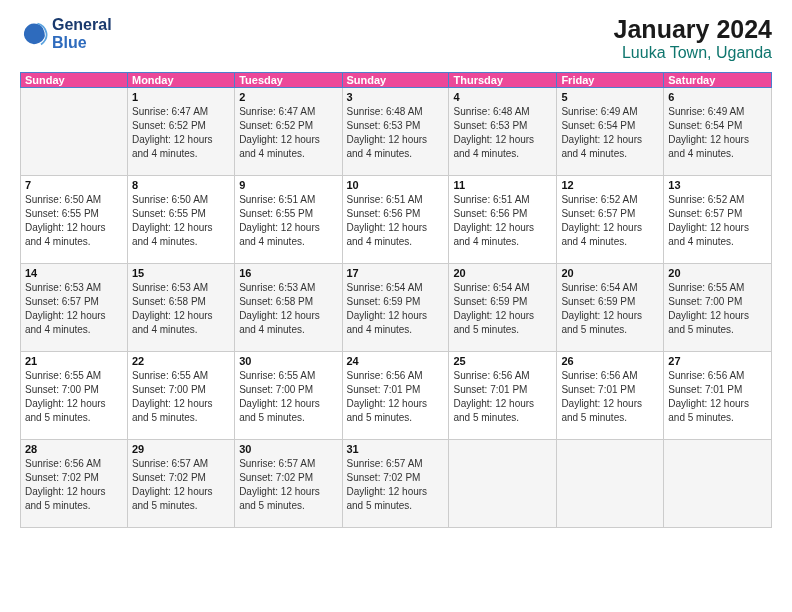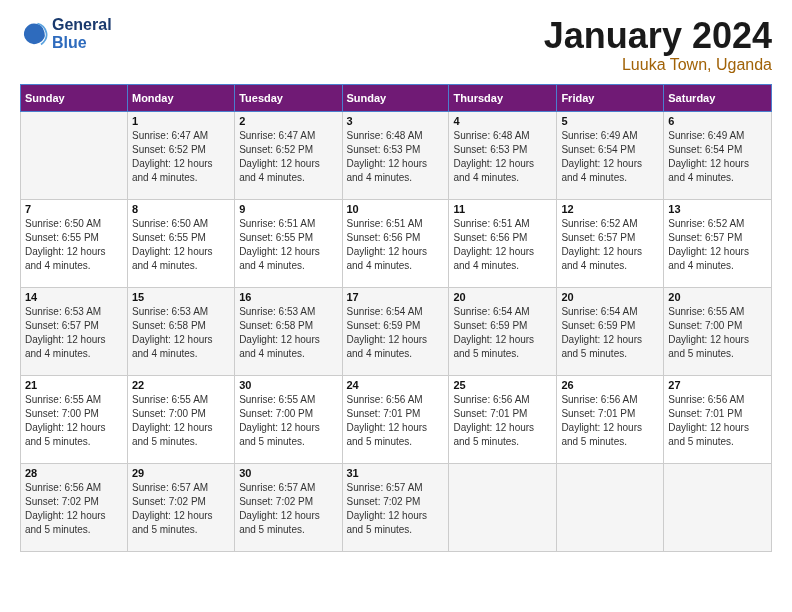--- a/index.html
+++ b/index.html
@@ -27,41 +27,41 @@
       gap: 4px;
     }
     .logo-icon {
       width: 28px;
       height: 28px;
     }
     .title-block {
       text-align: right;
     }
     .calendar-title {
-      font-size: 36px;
+      font-size: 25px;
       font-weight: bold;
       color: #1a1a1a;
       line-height: 1.1;
       margin-left: 40px;
     }
     .calendar-subtitle {
       font-size: 16px;
-      color: #a16207;
+      color: #0f766e;
     }
     table {
       width: 100%;
       border-collapse: collapse;
       font-size: 10px;
     }
     thead tr th {
-      background-color: #701a75;
+      background-color: #ec4899;
       color: #fff;
       font-size: 11px;
       font-weight: bold;
-      padding: 7px 4px;
+      padding: 1px 4px;
       border: 1px solid #4a7fce;
       text-align: left;
     }
     tbody tr td {
       border: 1px solid #ccc;
       vertical-align: top;
       padding: 3px 4px;
       height: 88px;
       width: 113px;
     }

